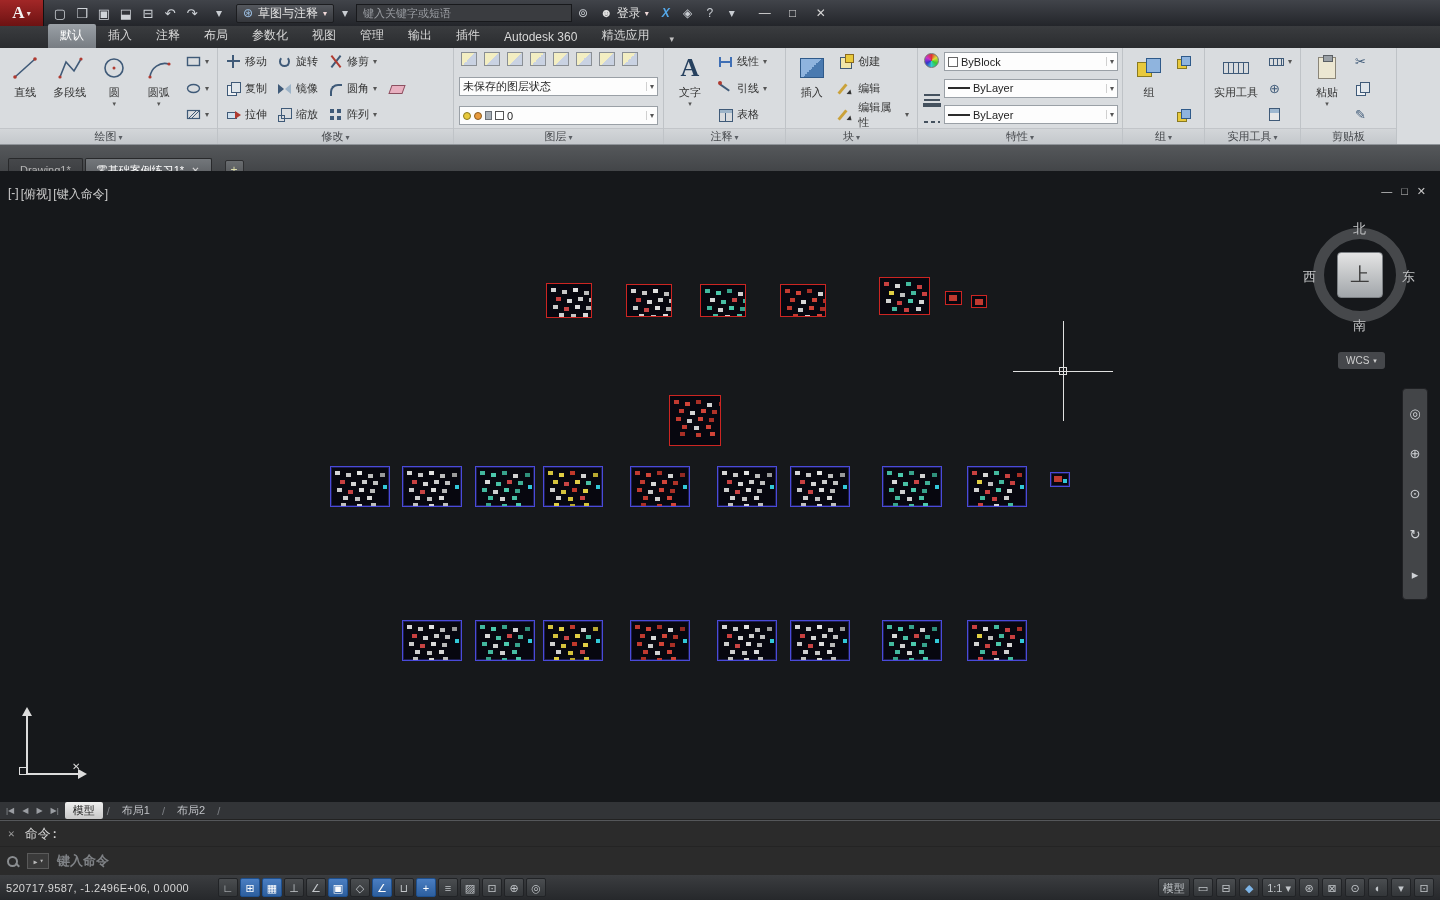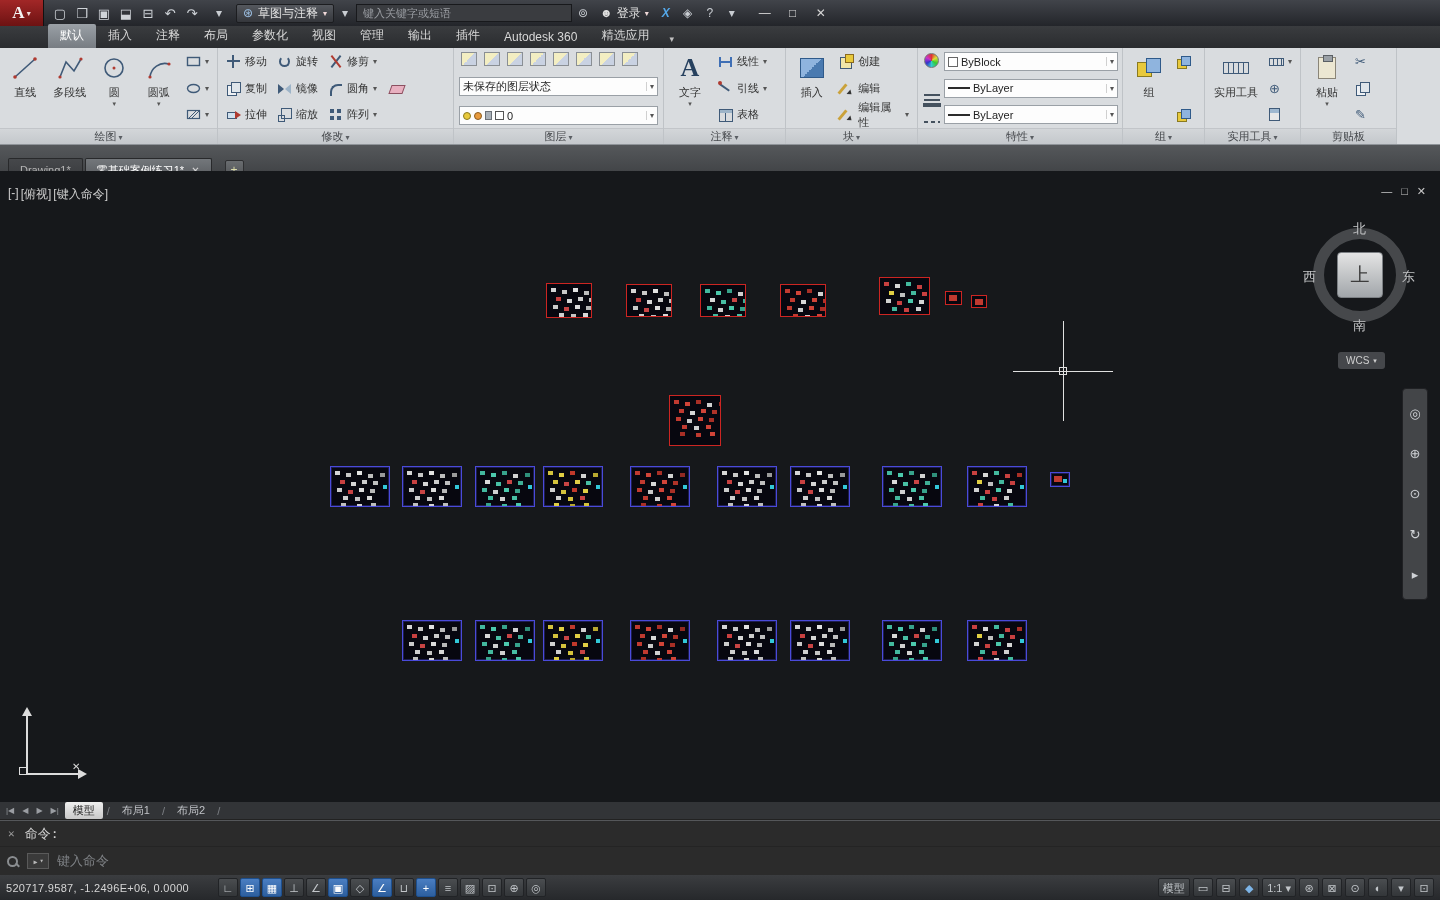--- a/index.html
+++ b/index.html
@@ -192,21 +192,21 @@
     font-family:"DejaVu Sans Mono","Liberation Mono",monospace; }
   .cmdrow1 { display:flex; align-items:center; height:26px; gap:10px; padding-left:8px; border-bottom:1px solid #242424; }
   .cmd-close { color:#9a9a9a; font-size:11px; }
   .cmd-prompt { color:#d2d2d2; font-size:13px; }
   .cmdrow2 { display:flex; align-items:center; height:28px; gap:8px; padding-left:6px; }
   .ic-mag { position:relative; width:13px; height:13px; }
   .ic-mag::before { content:""; position:absolute; left:1px; top:1px; width:7px; height:7px; border:2px solid #8a8d90; border-radius:50%; }
   .ic-mag::after { content:""; position:absolute; left:9px; top:9px; width:5px; height:2px; background:#8a8d90; transform:rotate(45deg); }
   .cmd-chip { width:22px; height:16px; background:#3a3a3a; border:1px solid #5a5a5a; color:#b8b8b8;
     font-size:10px; display:flex; align-items:center; justify-content:center; gap:1px; }
-  .cmd-input { color:#7e8185; font-size:13px; }
+  .cmd-input { color:#7e8185; font-size:13px;font-weight:bold; }
 
   
   .statusbar { position:absolute; top:875px; left:0; width:1440px; height:25px;
     background:linear-gradient(#3b3d40,#26282b); display:flex; align-items:center; padding:0 6px; color:#cfcfcf; font-size:11px; }
   .coords { width:212px; color:#d6d6d6; letter-spacing:0.3px; }
   .stoggles { display:flex; gap:2px; }
   .stog { width:20px; height:19px; line-height:18px; text-align:center; color:#c2c6ca; font-size:11px;
     background:linear-gradient(#4a4d50,#333639); border:1px solid #212326; border-radius:2px; }
   .stog.on { background:linear-gradient(#4a7ec2,#2d5f9e); color:#fff; border-color:#1d4f8e; }
   .sspacer { flex:1; }

